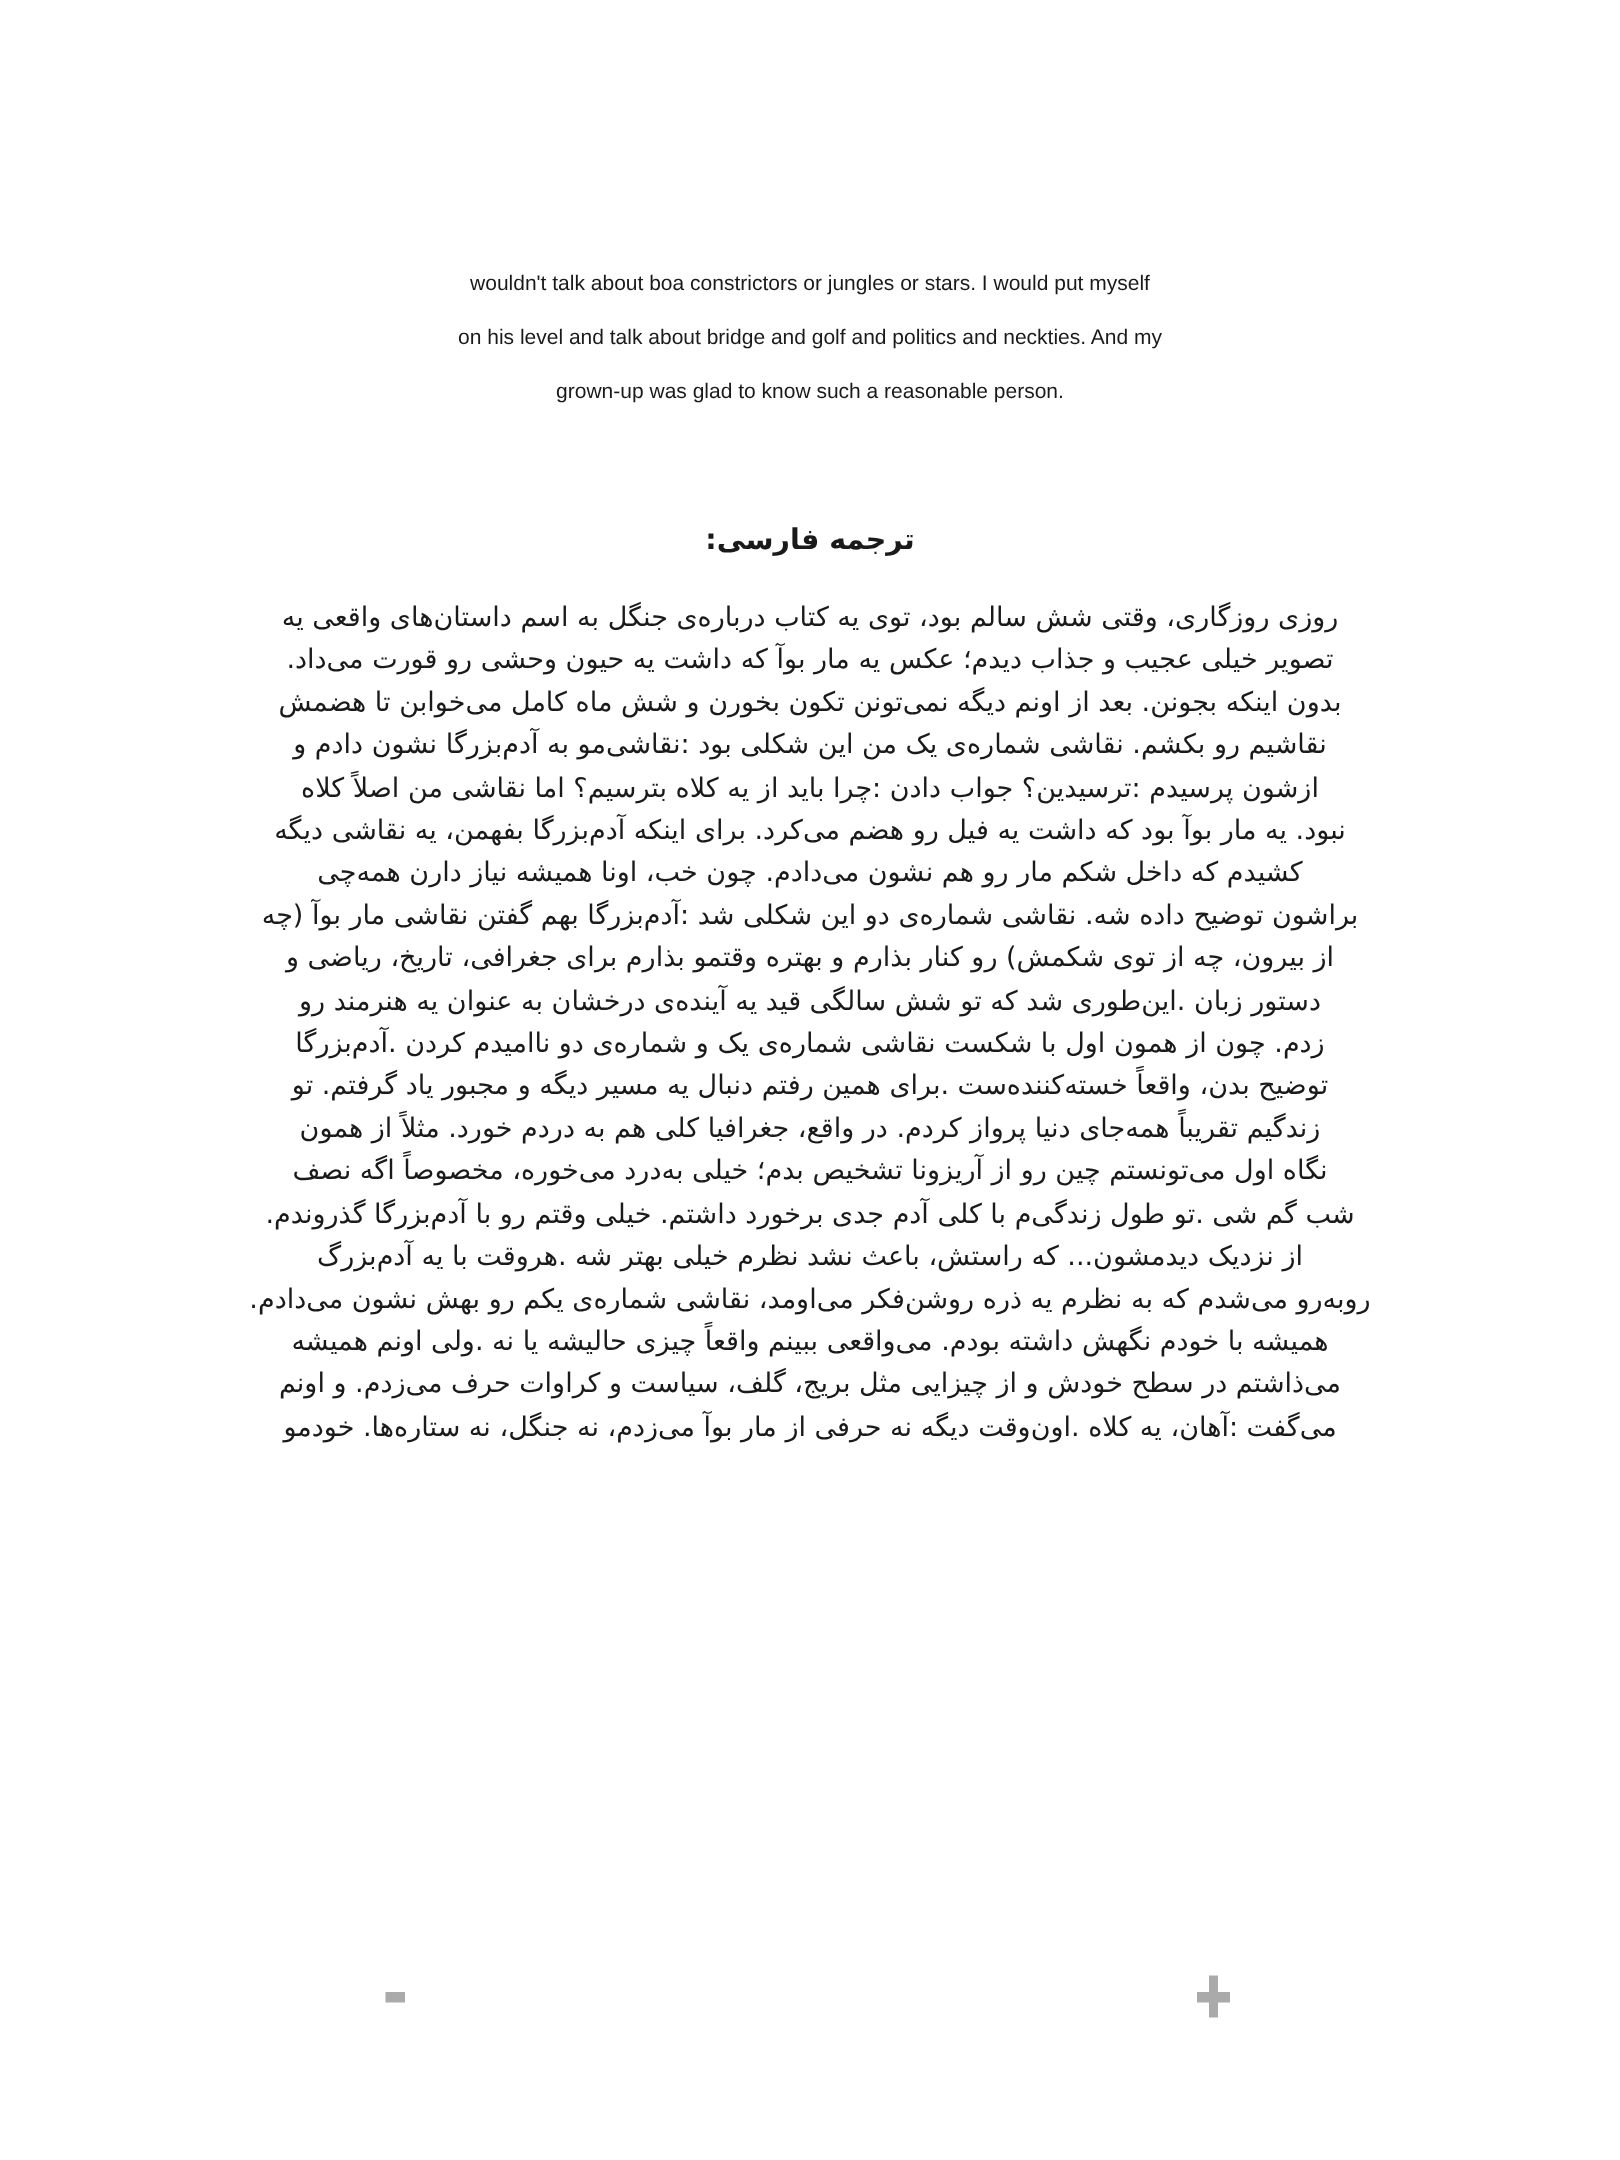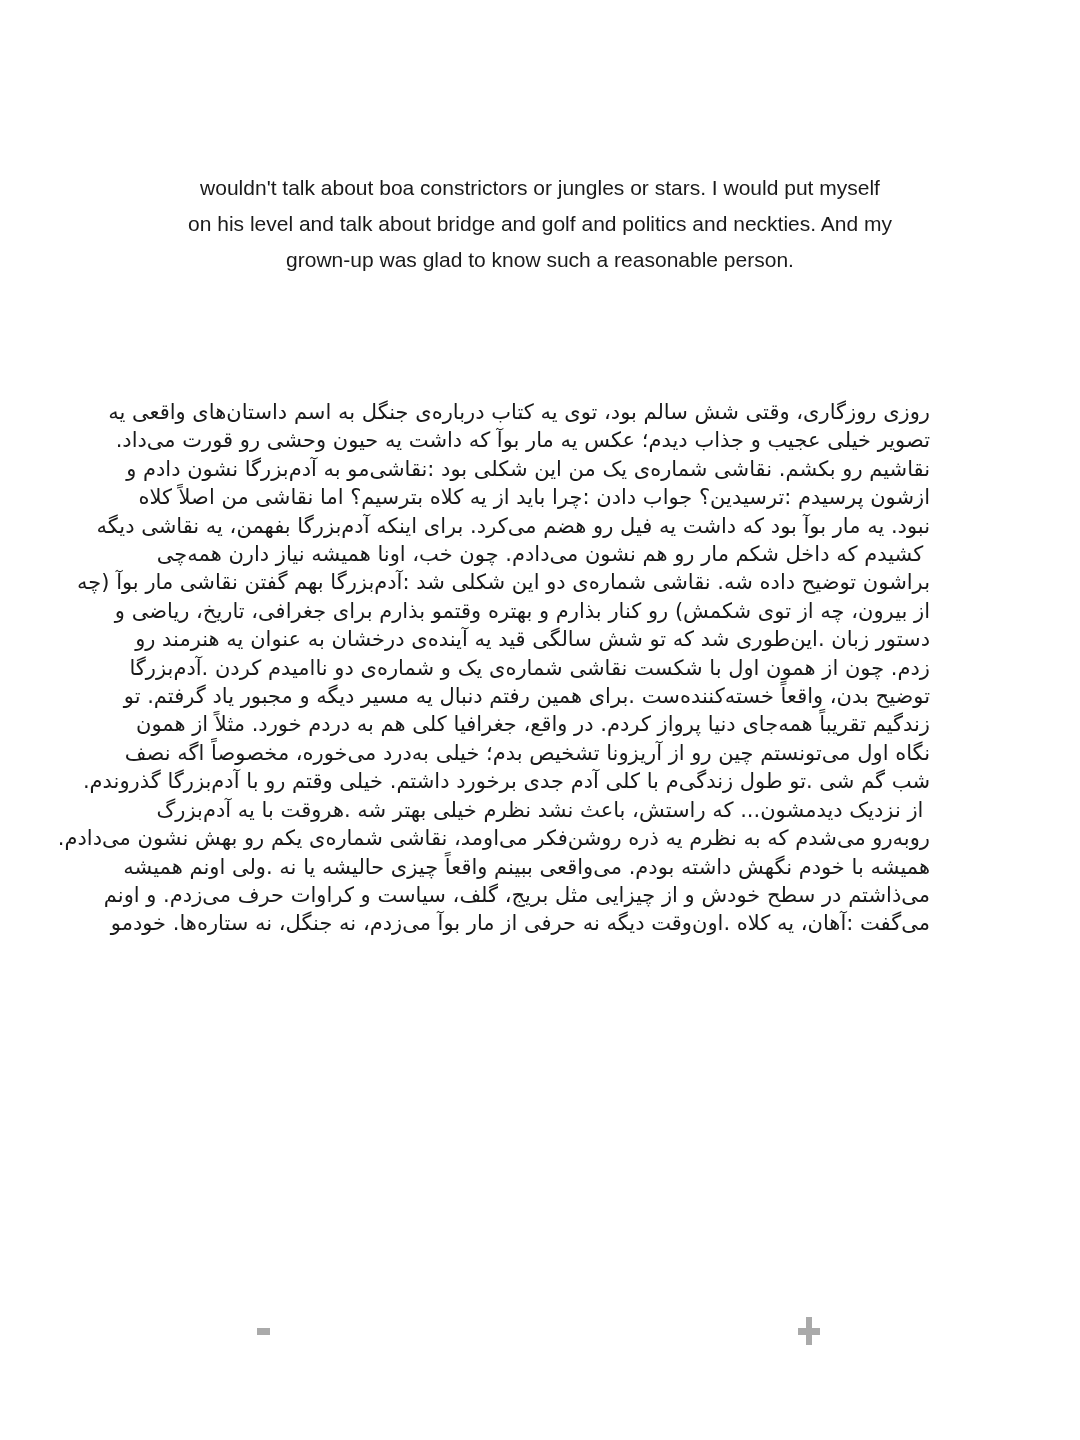--- a/index.html
+++ b/index.html
@@ -16,41 +16,41 @@
       color: #1a1a1a;
     }
     .page {
       position: absolute;
       left: 150px;
       width: 780px;
       top: 170px;
     }
     .en-para {
       font-family: "Liberation Sans", "DejaVu Sans", sans-serif;
-      font-size: 21px;
+      font-size: 14px;
       line-height: 36px;
       text-align: center;
       margin: 0;
       color: #1a1a1a;
     }
     .fa-heading {
       direction: rtl;
       text-align: center;
       font-size: 19px;
       line-height: 30px;
       margin: 0;
       position: absolute;
       top: 175px;
       left: 0;
       right: 0;
     }
     .fa-body {
       direction: rtl;
       text-align: center;
-      font-size: 21px;
+      font-size: 18px;
       line-height: 28.4px;
       margin: 0;
       position: absolute;
       top: 228px;
       left: 0;
       right: 0;
     }
     .fa-line {
       display: block;
       white-space: nowrap;
@@ -92,24 +92,26 @@
 </head>
 <body>
 
 <div class="page">
   <p class="en-para">
     <span class="fa-line">wouldn't talk about boa constrictors or jungles or stars. I would put myself</span>
     <span class="fa-line">on his level and talk about bridge and golf and politics and neckties. And my</span>
     <span class="fa-line">grown-up was glad to know such a reasonable person.</span>
   </p>
 
+  <h2 class="fa-heading">ترجمه فارسی:</h2>
 
   <p class="fa-body" id="fa-body">
       <span class="fa-line">روزی روزگاری، وقتی شش سالم بود، توی یه کتاب درباره‌ی جنگل به اسم داستان‌های واقعی یه</span>
       <span class="fa-line">تصویر خیلی عجیب و جذاب دیدم؛ عکس یه مار بوآ که داشت یه حیون وحشی رو قورت می‌داد.</span>
+      <span class="fa-line">بدون اینکه بجونن. بعد از اونم دیگه نمی‌تونن تکون بخورن و شش ماه کامل می‌خوابن تا هضمش</span>
       <span class="fa-line">نقاشیم رو بکشم. نقاشی شماره‌ی یک من این شکلی بود :نقاشی‌مو به آدم‌بزرگا نشون دادم و</span>
       <span class="fa-line">ازشون پرسیدم :ترسیدین؟ جواب دادن :چرا باید از یه کلاه بترسیم؟ اما نقاشی من اصلاً کلاه</span>
       <span class="fa-line">نبود. یه مار بوآ بود که داشت یه فیل رو هضم می‌کرد. برای اینکه آدم‌بزرگا بفهمن، یه نقاشی دیگه</span>
       <span class="fa-line">کشیدم که داخل شکم مار رو هم نشون می‌دادم. چون خب، اونا همیشه نیاز دارن همه‌چی</span>
       <span class="fa-line">براشون توضیح داده شه. نقاشی شماره‌ی دو این شکلی شد :آدم‌بزرگا بهم گفتن نقاشی مار بوآ (چه</span>
       <span class="fa-line">از بیرون، چه از توی شکمش) رو کنار بذارم و بهتره وقتمو بذارم برای جغرافی، تاریخ، ریاضی و</span>
       <span class="fa-line">دستور زبان .این‌طوری شد که تو شش سالگی قید یه آینده‌ی درخشان به عنوان یه هنرمند رو</span>
       <span class="fa-line">زدم. چون از همون اول با شکست نقاشی شماره‌ی یک و شماره‌ی دو ناامیدم کردن .آدم‌بزرگا</span>
       <span class="fa-line">توضیح بدن، واقعاً خسته‌کننده‌ست .برای همین رفتم دنبال یه مسیر دیگه و مجبور یاد گرفتم. تو</span>
       <span class="fa-line">زندگیم تقریباً همه‌جای دنیا پرواز کردم. در واقع، جغرافیا کلی هم به دردم خورد. مثلاً از همون</span>

